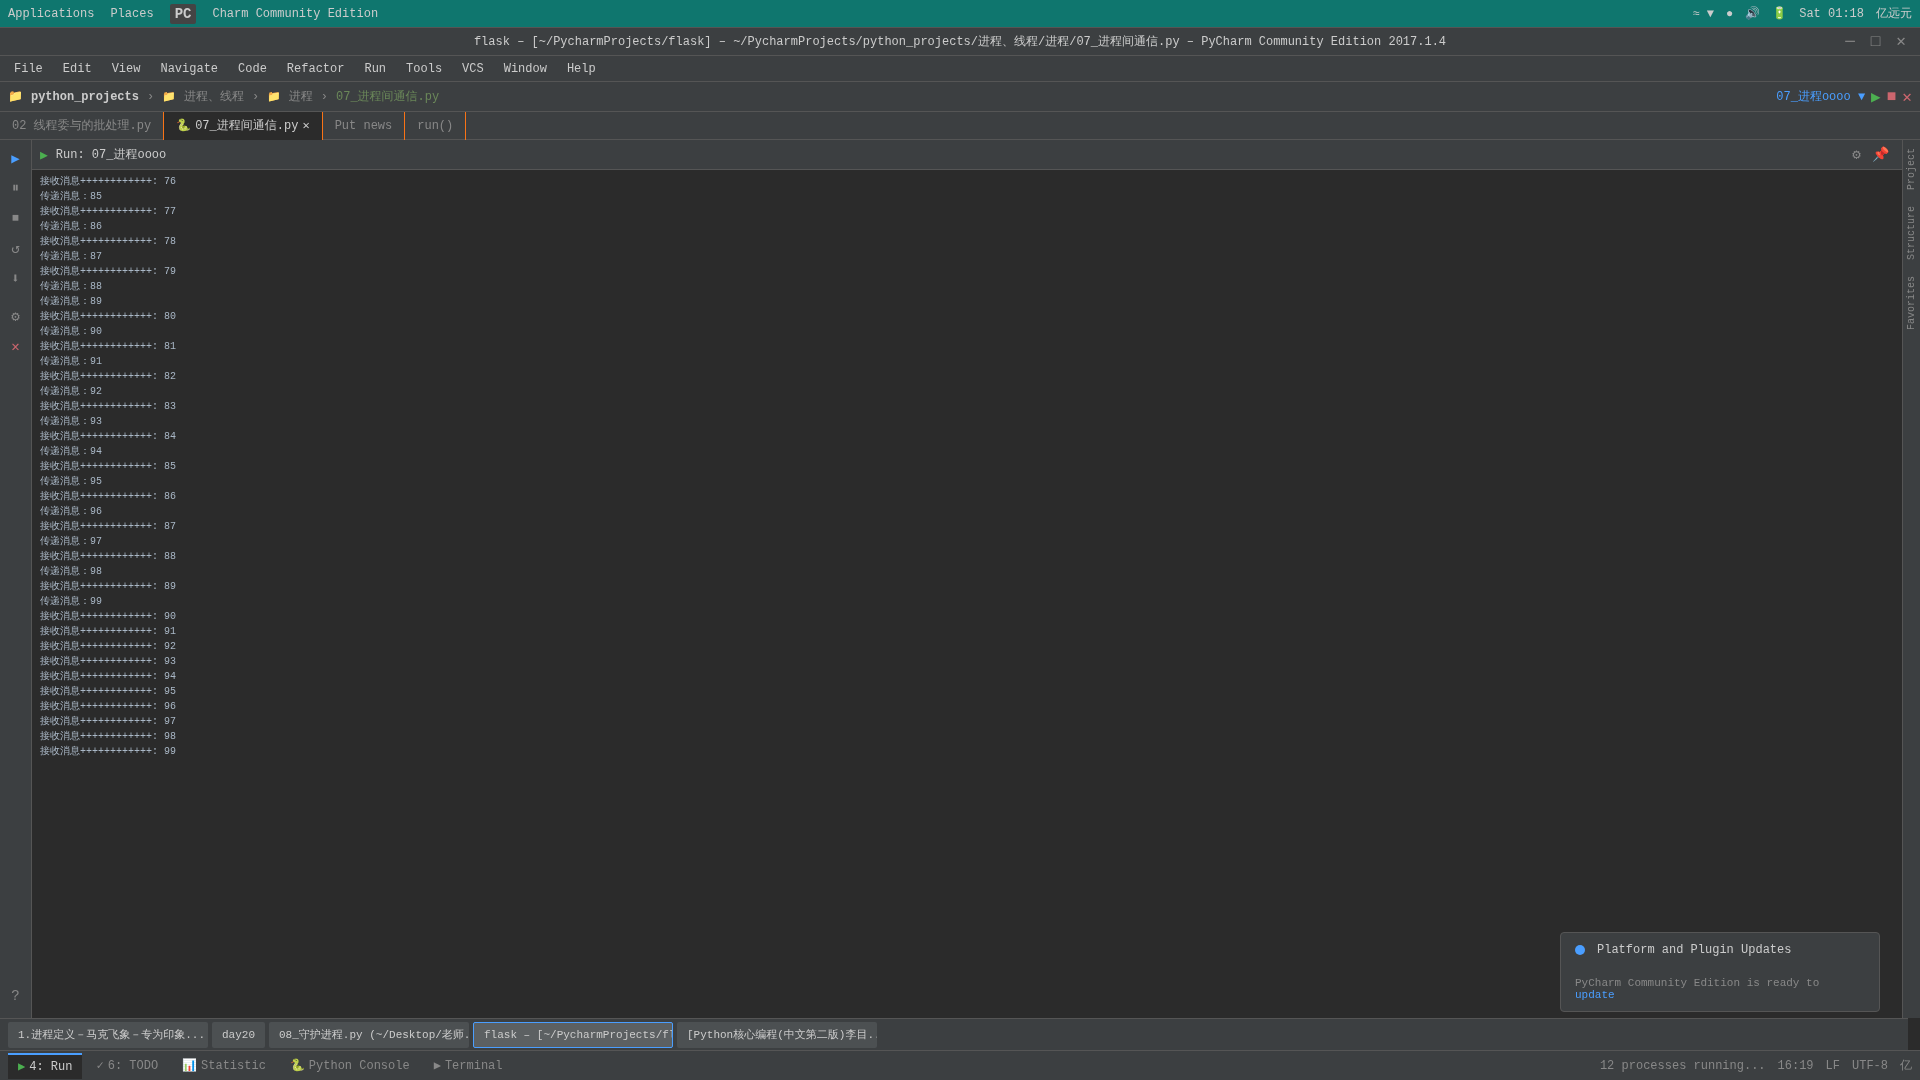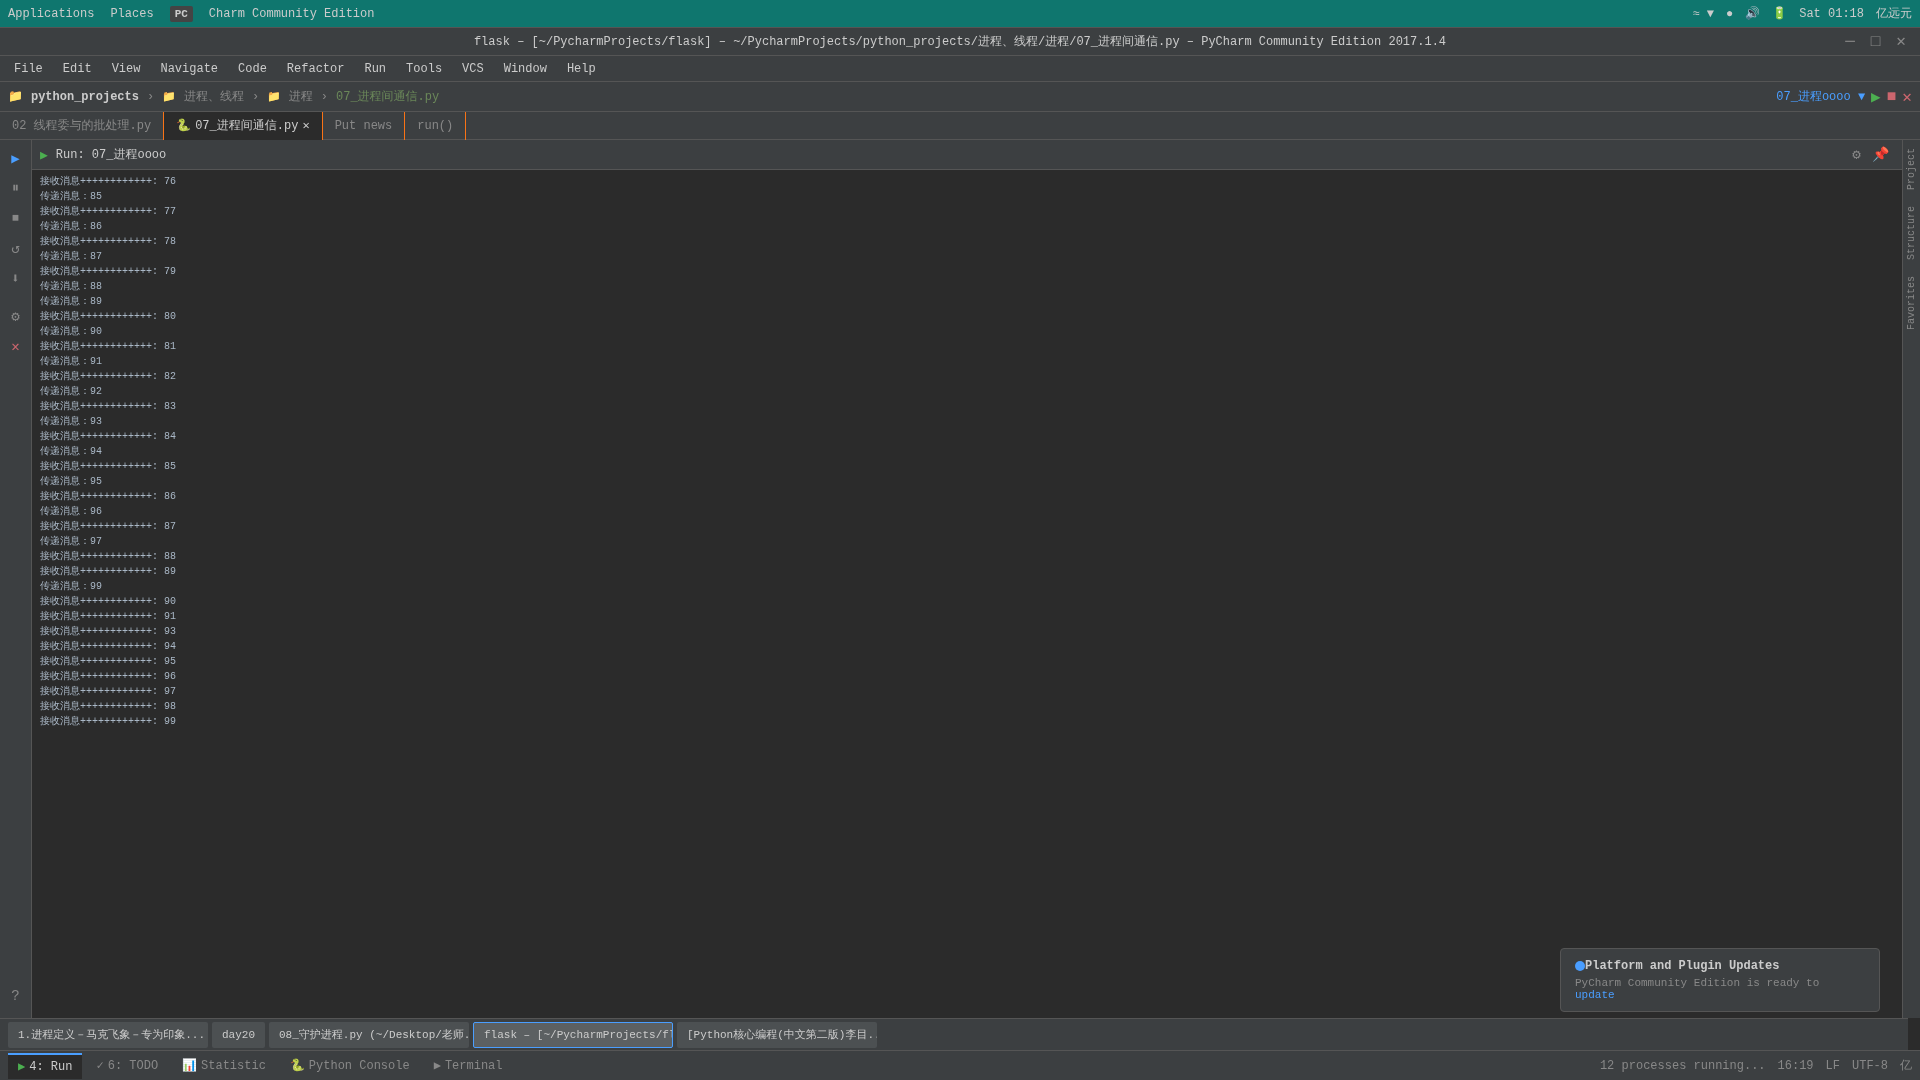--- a/index.html
+++ b/index.html
@@ -294,25 +294,25 @@
       right: 40px;
       background: #3c3f41;
       border: 1px solid #555;
       border-radius: 4px;
       padding: 10px 14px;
       width: 320px;
     }
     #notification .notif-title {
       color: #ccc;
       font-size: 12px;
-      font-weight: bold;
-      display: flex;
-      align-items: center;
-      gap: 0;
-      margin-bottom: 4px;
+      font-weight: normal;
+      display: flex;
+      align-items: center;
+      gap: 12px;
+      margin-bottom: 20px;
     }
     #notification .notif-body {
       color: #888;
       font-size: 11px;
     }
     #notification .notif-link {
       color: #4a9eff;
       cursor: pointer;
     }
     .notif-dot {
@@ -322,21 +322,21 @@
       border-radius: 50%;
       display: inline-block;
     }
   </style>
 </head>
 <body>
 
 <div id="system-bar">
   <span class="sys-item">Applications</span>
   <span class="sys-item">Places</span>
-  <span class="sys-item" style="background:#444;padding:2px 5px;border-radius:2px;font-weight:bold;font-size:11px;">PC</span>
+  <span class="sys-item" style="background:#444;padding:2px 5px;border-radius:2px;font-weight:bold;font-size:14px;">PC</span>
   <span class="sys-item">Charm Community Edition</span>
   <div class="sys-right">
     <span>≈ ▼</span>
     <span>●</span>
     <span>🔊</span>
     <span>🔋</span>
     <span>Sat 01:18</span>
     <span>亿远元</span>
   </div>
 </div>
@@ -444,24 +444,26 @@
         <div class="output-line">传递消息：93</div>
         <div class="output-line">接收消息++++++++++++: 84</div>
         <div class="output-line">传递消息：94</div>
         <div class="output-line">接收消息++++++++++++: 85</div>
         <div class="output-line">传递消息：95</div>
         <div class="output-line">接收消息++++++++++++: 86</div>
         <div class="output-line">传递消息：96</div>
         <div class="output-line">接收消息++++++++++++: 87</div>
         <div class="output-line">传递消息：97</div>
         <div class="output-line">接收消息++++++++++++: 88</div>
+        <div class="output-line">传递消息：98</div>
         <div class="output-line">接收消息++++++++++++: 89</div>
         <div class="output-line">传递消息：99</div>
         <div class="output-line">接收消息++++++++++++: 90</div>
         <div class="output-line">接收消息++++++++++++: 91</div>
+        <div class="output-line">接收消息++++++++++++: 92</div>
         <div class="output-line">接收消息++++++++++++: 93</div>
         <div class="output-line">接收消息++++++++++++: 94</div>
         <div class="output-line">接收消息++++++++++++: 95</div>
         <div class="output-line">接收消息++++++++++++: 96</div>
         <div class="output-line">接收消息++++++++++++: 97</div>
         <div class="output-line">接收消息++++++++++++: 98</div>
         <div class="output-line">接收消息++++++++++++: 99</div>
       </div>
   </div>
 

